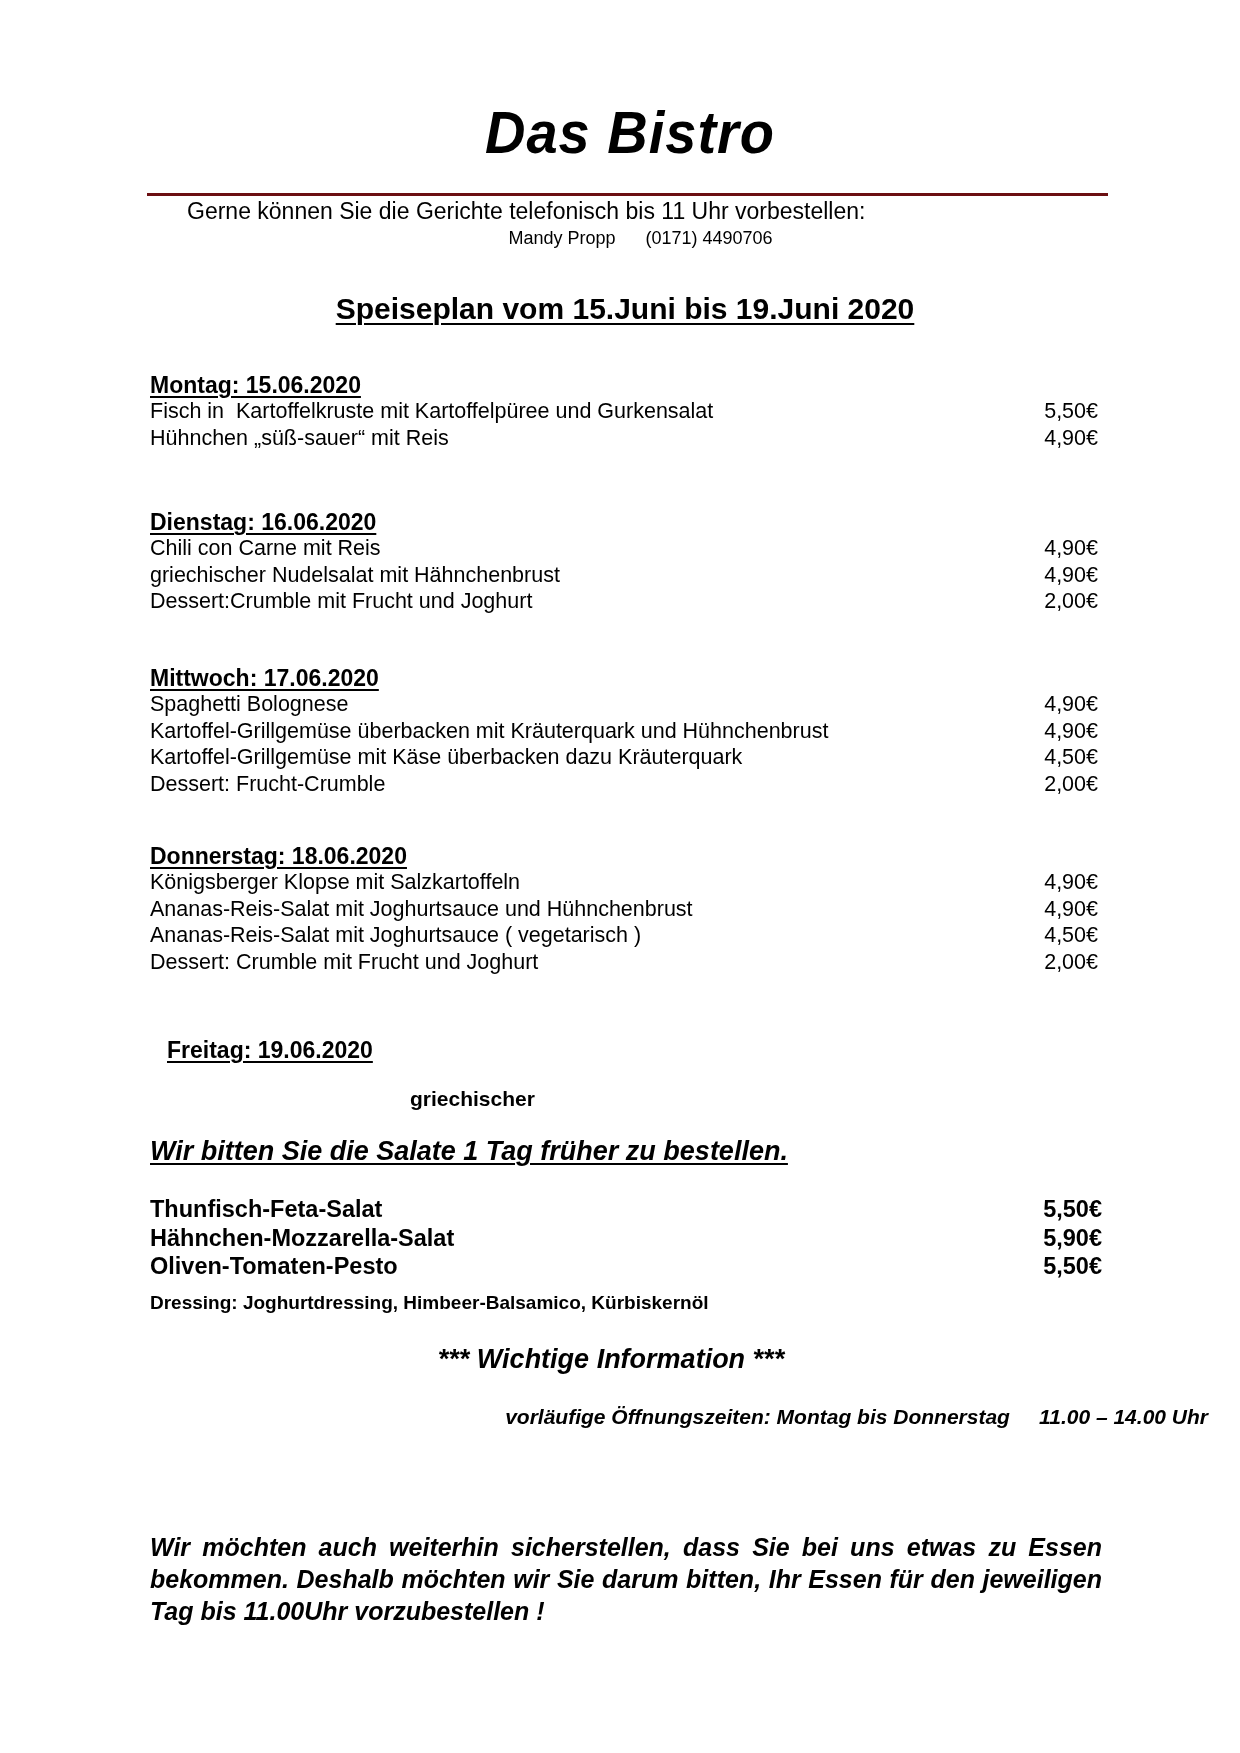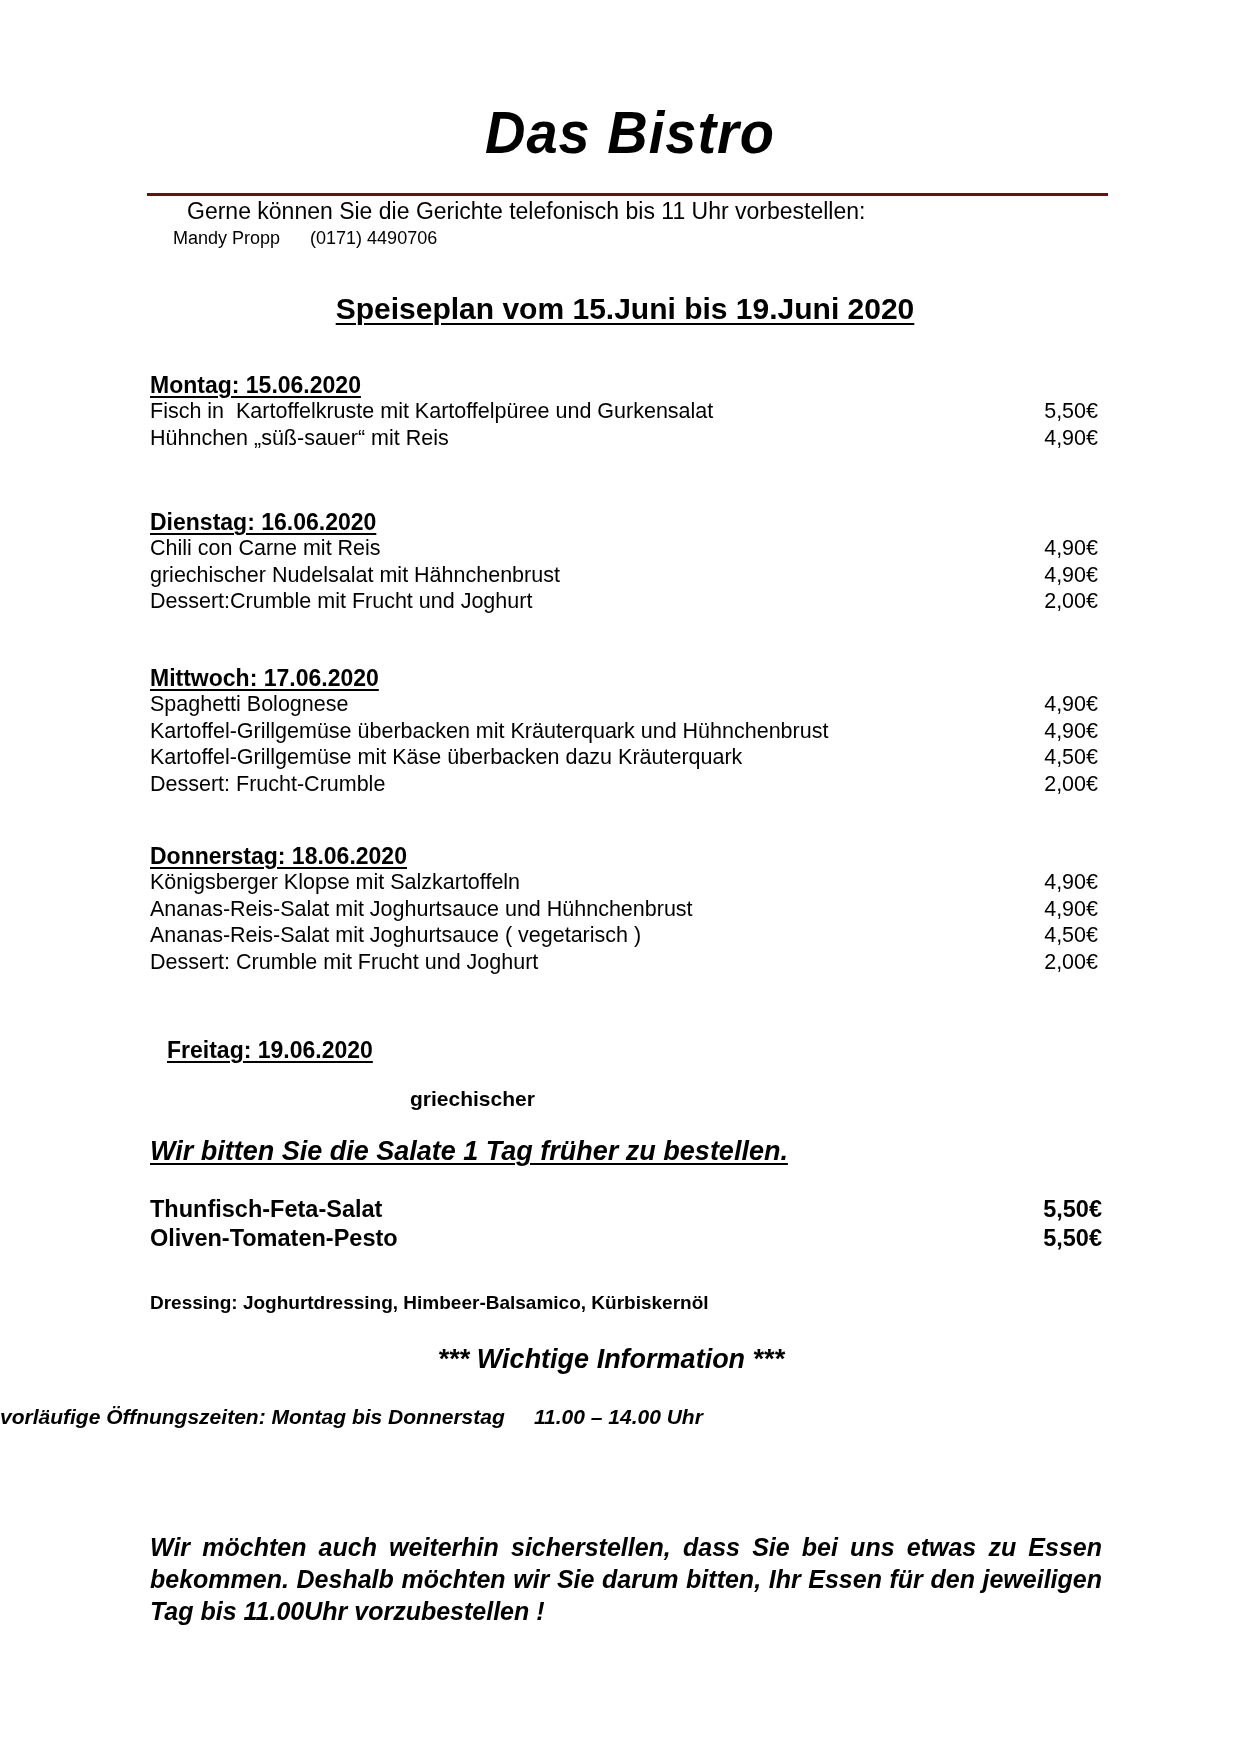--- a/index.html
+++ b/index.html
@@ -31,21 +31,21 @@
       background: #6b0f12;
     }
     .subtitle {
       left: 147px; width: 961px; top: 198px;
       font-size: 23px;
       padding-left: 40px;
       box-sizing: border-box;
     }
     .contact {
       left: 147px; width: 961px; top: 228px;
-      text-align: left;
+      text-align: center;
       font-size: 18px;
       padding-left: 26px;
       box-sizing: border-box;
       white-space: pre;
     }
     .plan-heading {
       left: 0; width: 1250px; top: 292px;
       text-align: center;
       font-size: 30px;
       font-weight: bold;
@@ -109,21 +109,21 @@
     }
     .info-heading {
       left: 11px; width: 1200px; top: 1344px;
       text-align: center;
       font-size: 27px;
       font-weight: bold;
       font-style: italic;
     }
     .hours {
       left: 0; width: 1208px; top: 1405px;
-      text-align: left;
+      text-align: right;
       font-size: 21px;
       font-weight: bold;
       font-style: italic;
       white-space: pre;
     }
     .closing {
       left: 150px; width: 952px; top: 1531px;
       font-size: 25px;
       font-weight: bold;
       font-style: italic;
@@ -214,20 +214,24 @@
 </div>
 <div class="abs closed">griechischer</div>
 
 <div class="abs salad-note">Wir bitten Sie die Salate 1 Tag früher zu bestellen.</div>
 <div class="abs salads">
   <div class="salad-row">
     <span>Thunfisch-Feta-Salat</span>
     <span>5,50€</span>
   </div>
   <div class="salad-row">
+    <span>Hähnchen-Mozzarella-Salat</span>
+    <span>5,90€</span>
+  </div>
+  <div class="salad-row">
     <span>Oliven-Tomaten-Pesto</span>
     <span>5,50€</span>
   </div>
 </div>
 <div class="abs dressing">Dressing: Joghurtdressing, Himbeer-Balsamico, Kürbiskernöl</div>
 
 <div class="abs info-heading">*** Wichtige Information ***</div>
 <div class="abs hours">vorläufige Öffnungszeiten: Montag bis Donnerstag     11.00 – 14.00 Uhr</div>
 <div class="abs closing">Wir möchten auch weiterhin sicherstellen, dass Sie bei uns etwas zu Essen bekommen. Deshalb möchten wir Sie darum bitten, Ihr Essen für den jeweiligen Tag bis 11.00Uhr vorzubestellen !</div>
 

